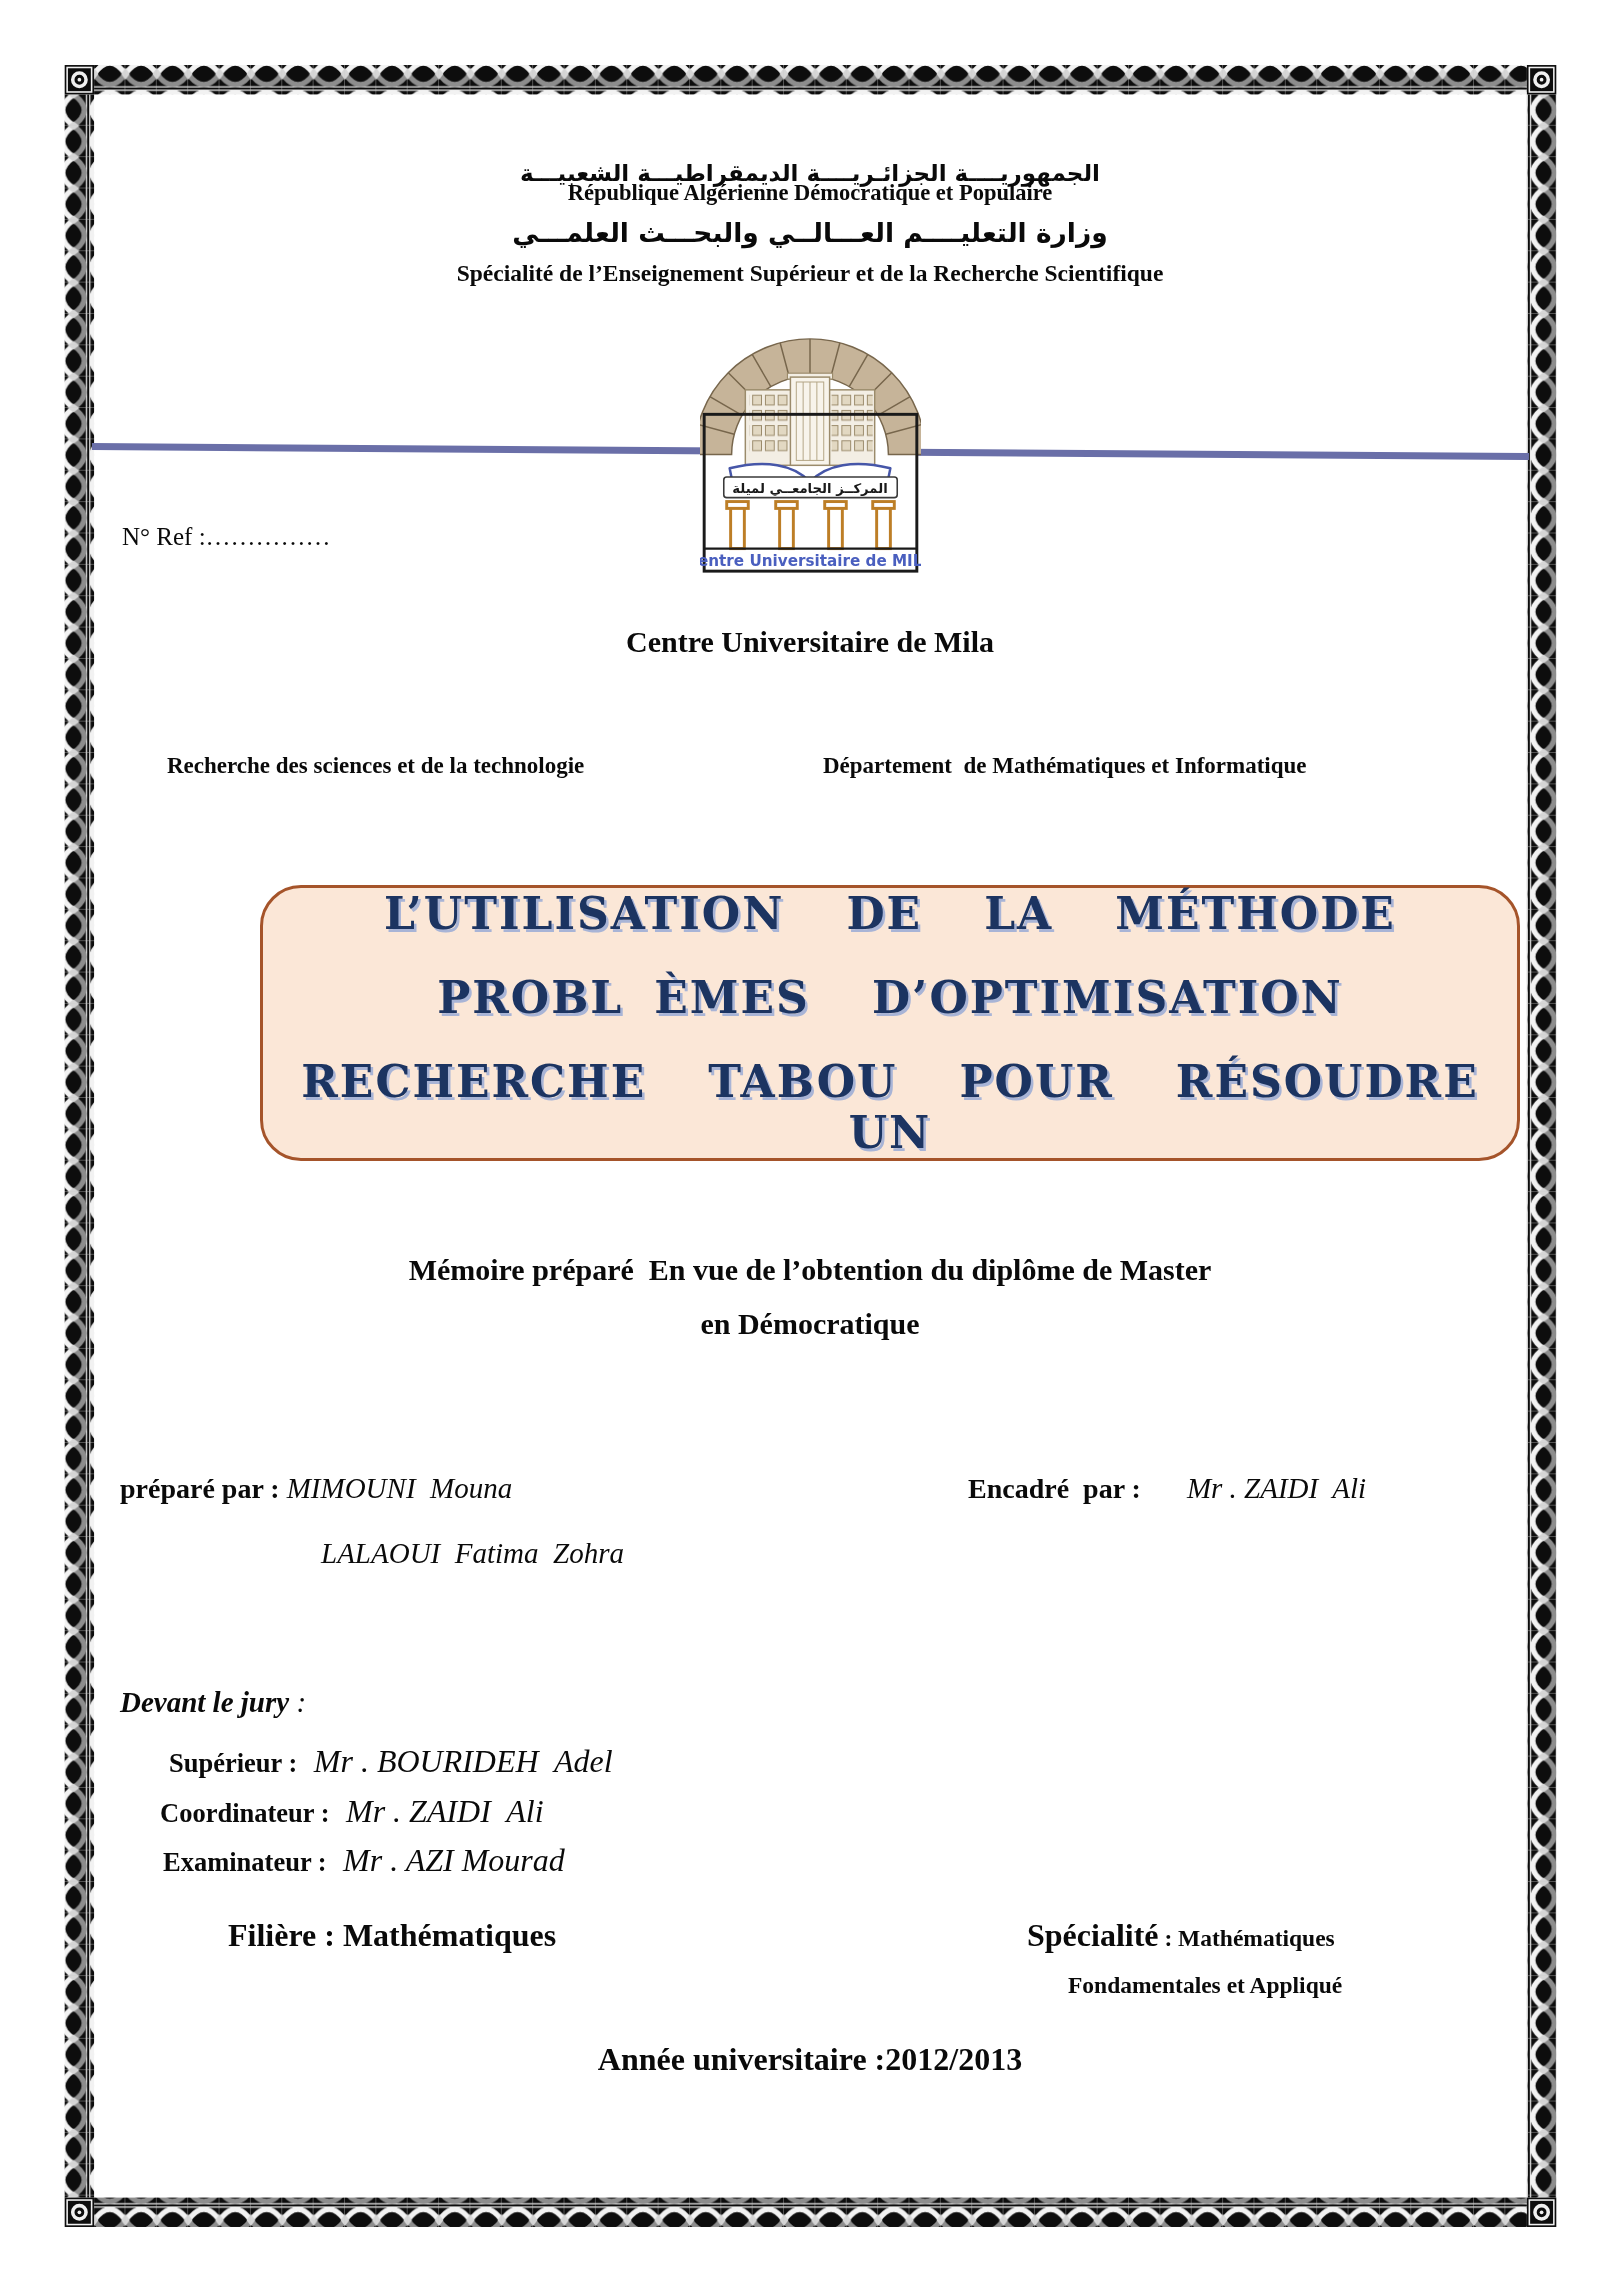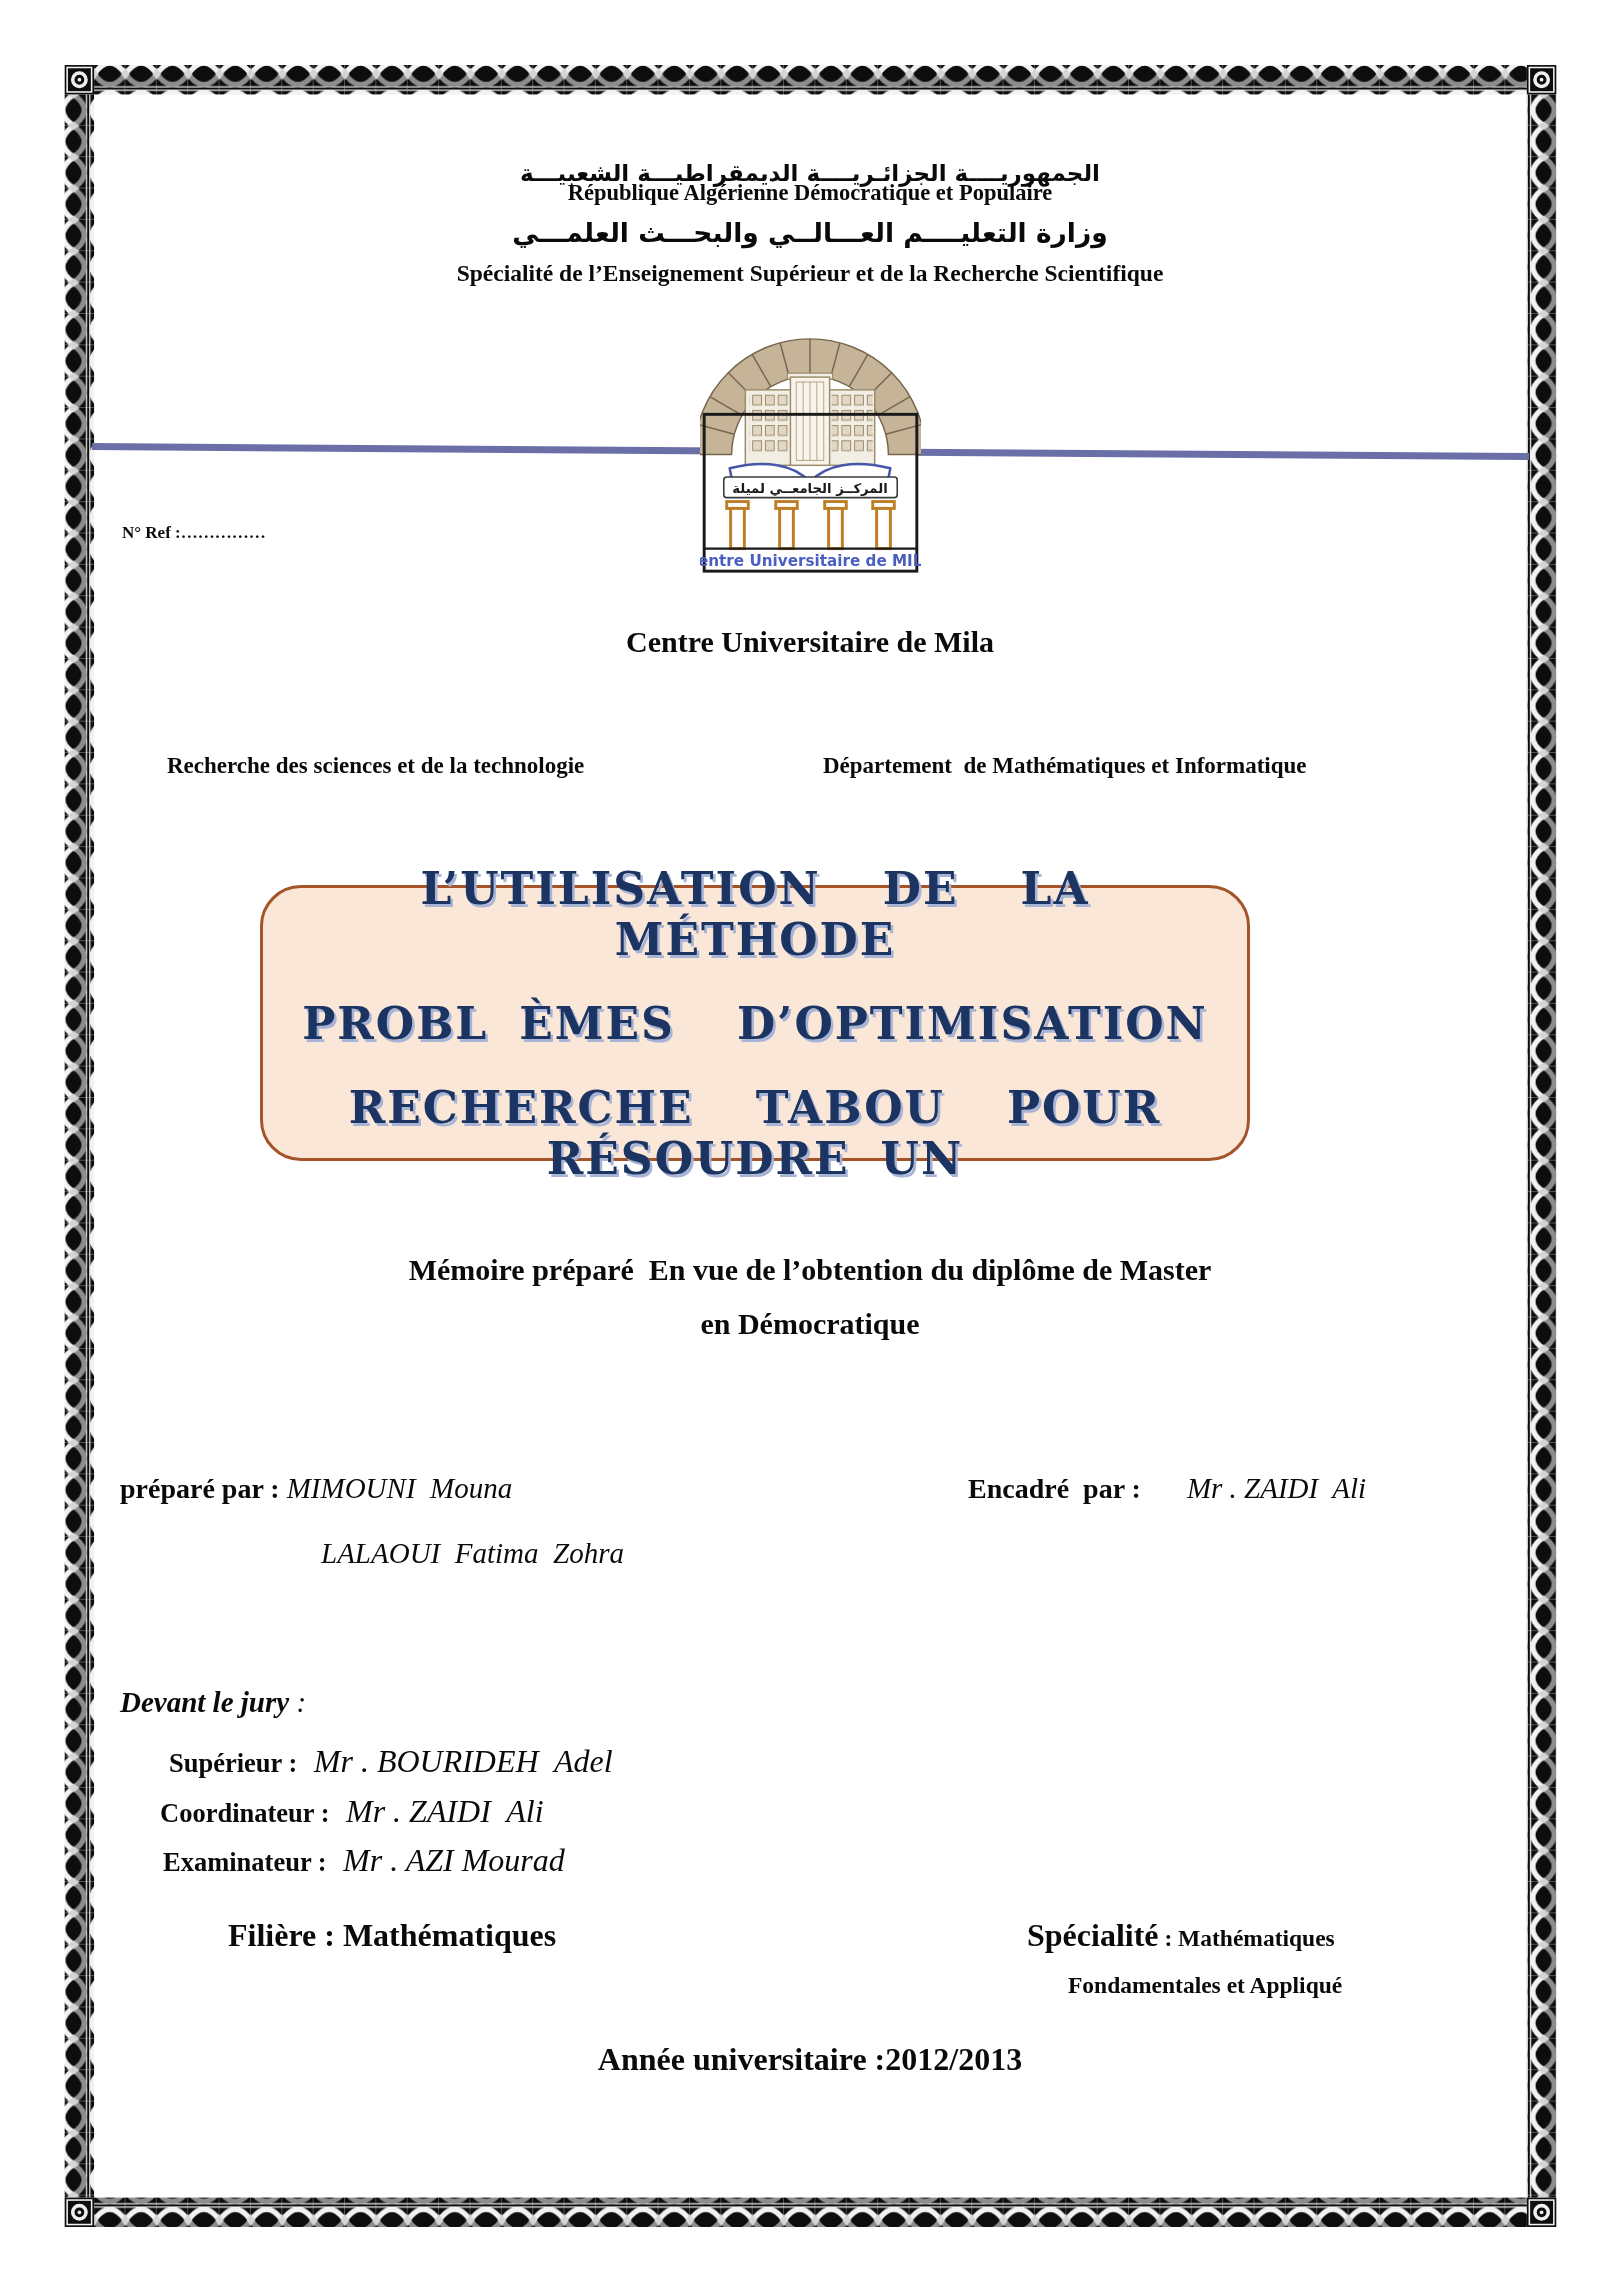--- a/index.html
+++ b/index.html
@@ -16,27 +16,27 @@
   .ar2{top:217px;font-size:26.5px;font-weight:bold;font-family:"DejaVu Sans",sans-serif;}
   .fr2{top:260px;font-size:23.5px;font-weight:bold;}
 
   
   .rule{left:92px;width:1437px;top:443px;height:6.9px;background:#6A6FA8;
         transform:rotate(0.4deg);transform-origin:left center;z-index:1;}
 
   
   .logo{left:700px;top:333px;z-index:2;}
 
-  .ref{left:122px;top:523px;font-size:17px;font-weight:bold;z-index:3;}
+  .ref{left:122px;top:523px;font-size:25px;font-weight:normal;z-index:3;}
   .univ{top:625px;font-size:30px;font-weight:bold;}
   .inst{left:167px;top:753px;font-size:23px;font-weight:bold;}
   .dept{left:823px;top:753px;font-size:23px;font-weight:bold;}
 
   
-  .titlebox{left:260px;top:885px;width:990px;height:276px;box-sizing:border-box;
+  .titlebox{left:260px;top:885px;width:1260px;height:276px;box-sizing:border-box;
             background:#FBE7D7;border:3.9px solid #A5542A;border-radius:41px;
             display:flex;flex-direction:column;justify-content:center;align-items:center;
             gap:33px;padding:9.8px 19.6px;}
   .titleline{font-family:"DejaVu Serif",serif;font-weight:bold;font-size:44px;
              color:#1C3461;letter-spacing:2px;word-spacing:13.7px;
              text-shadow:2.5px 2.5px 0 #A8B4D6;white-space:pre-wrap;text-align:center;}
 
   .deg1{top:1253px;font-size:30px;font-weight:bold;}
   .deg2{top:1307px;font-size:30px;font-weight:bold;}
 

